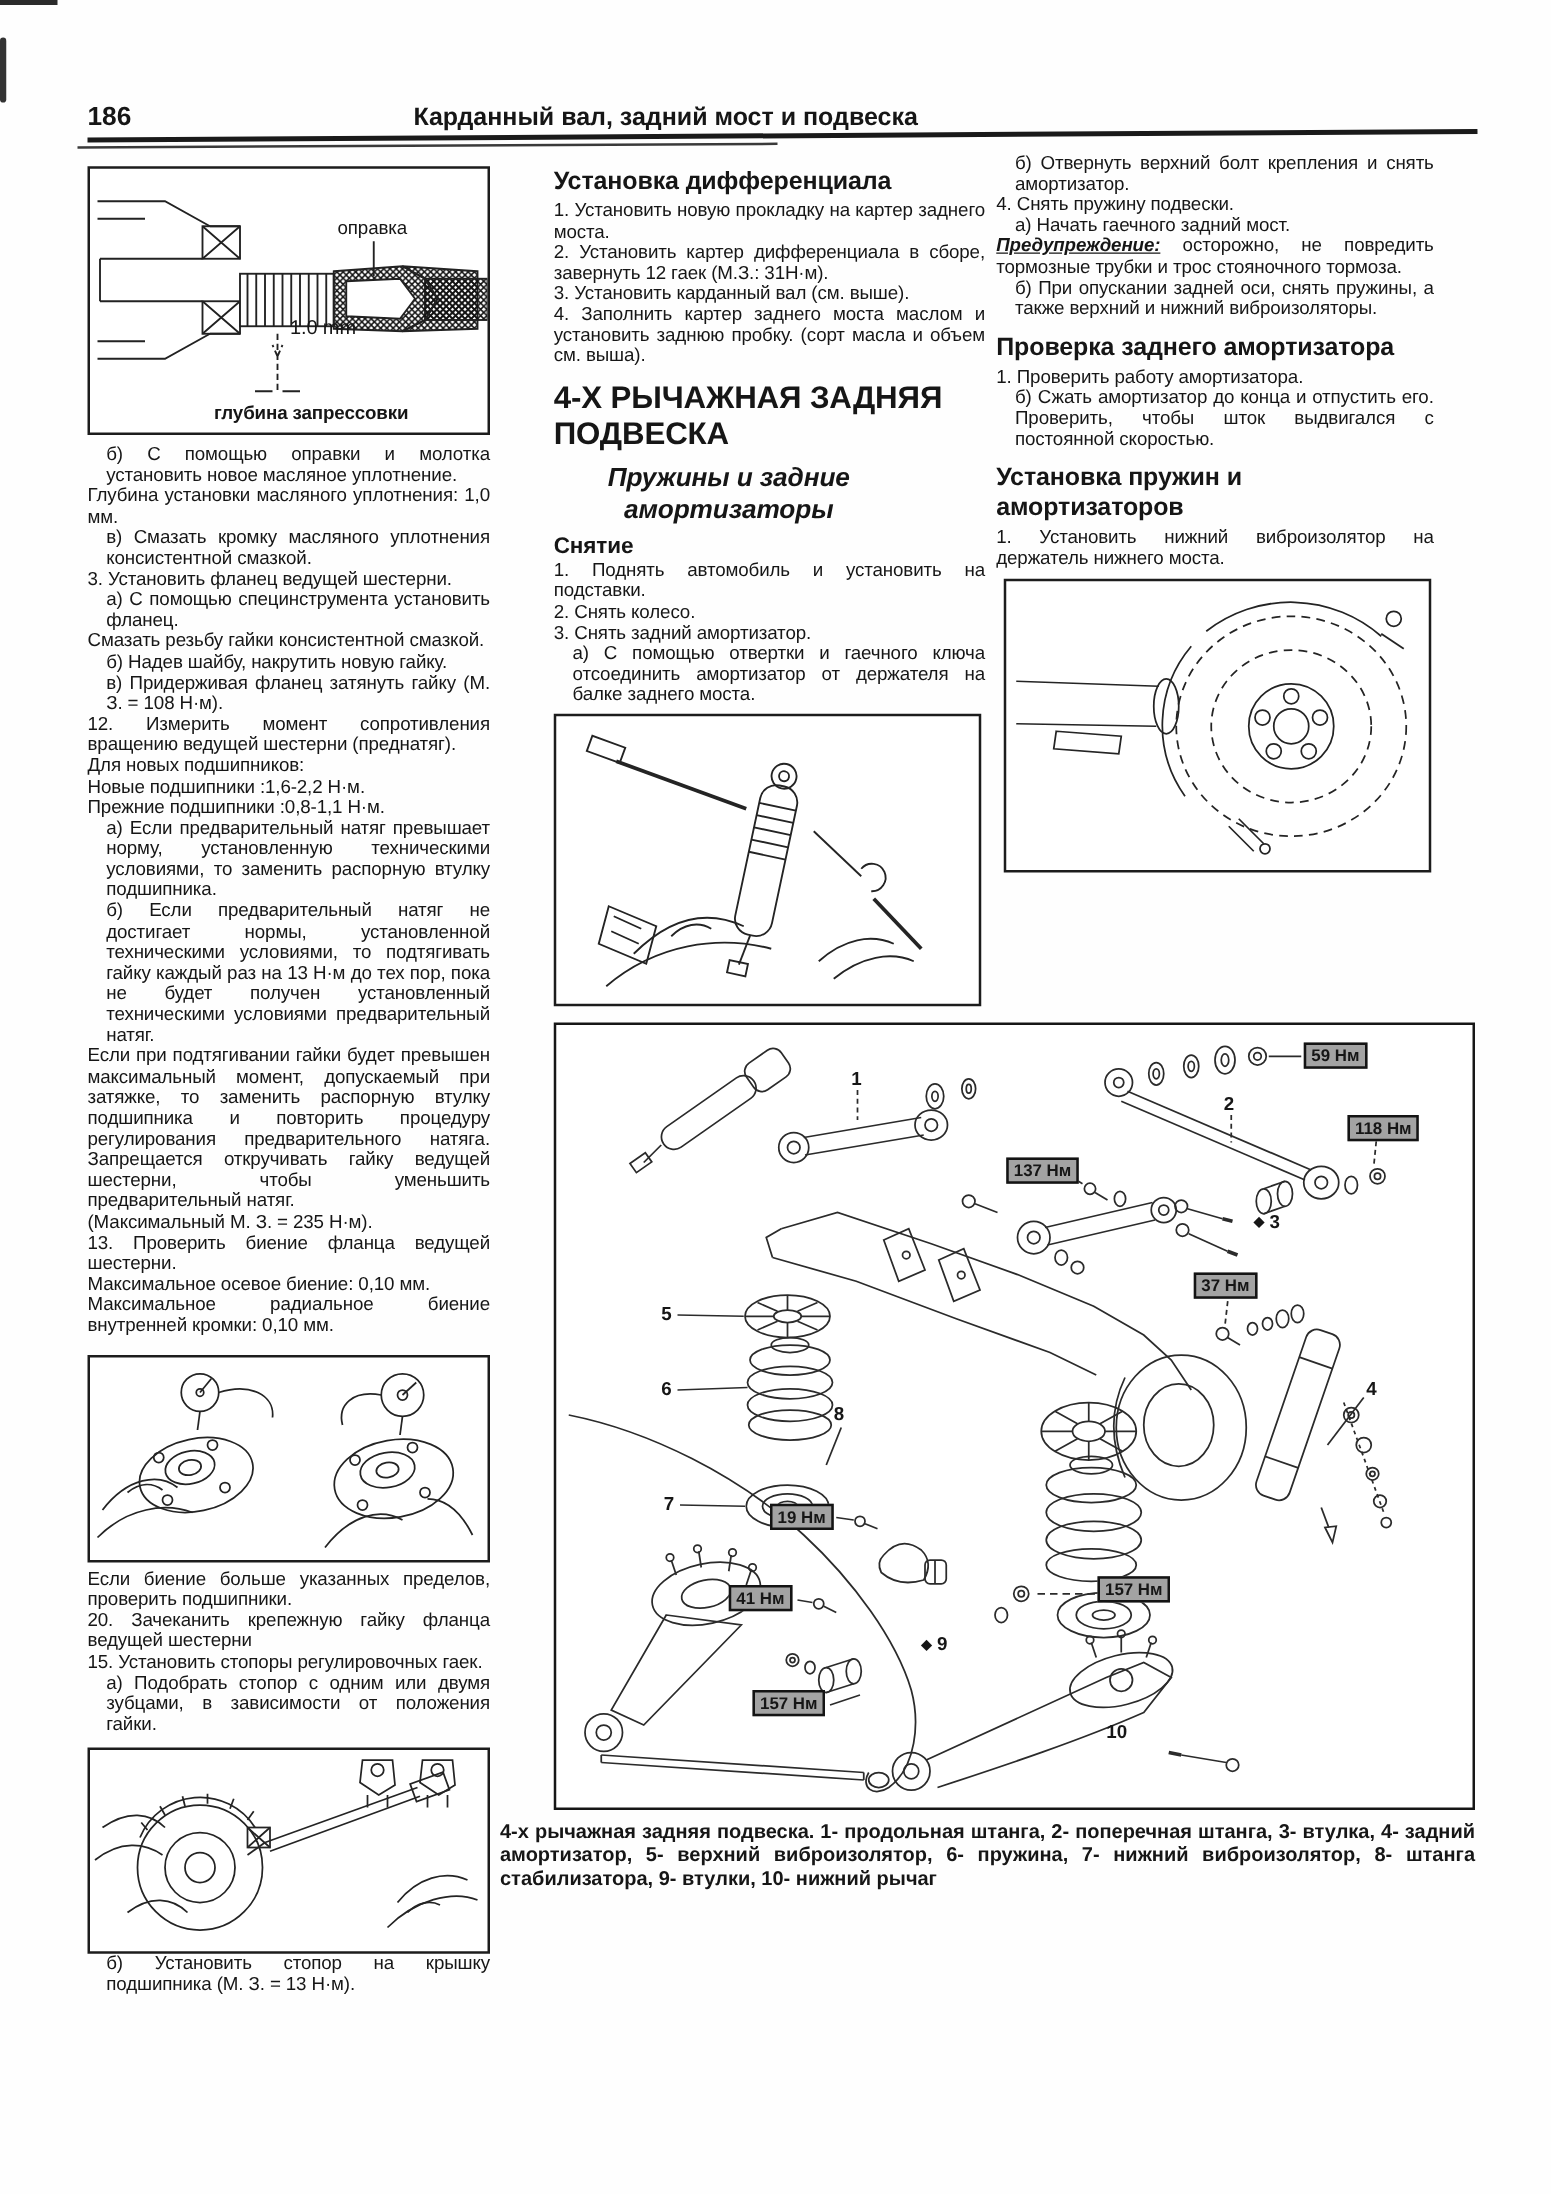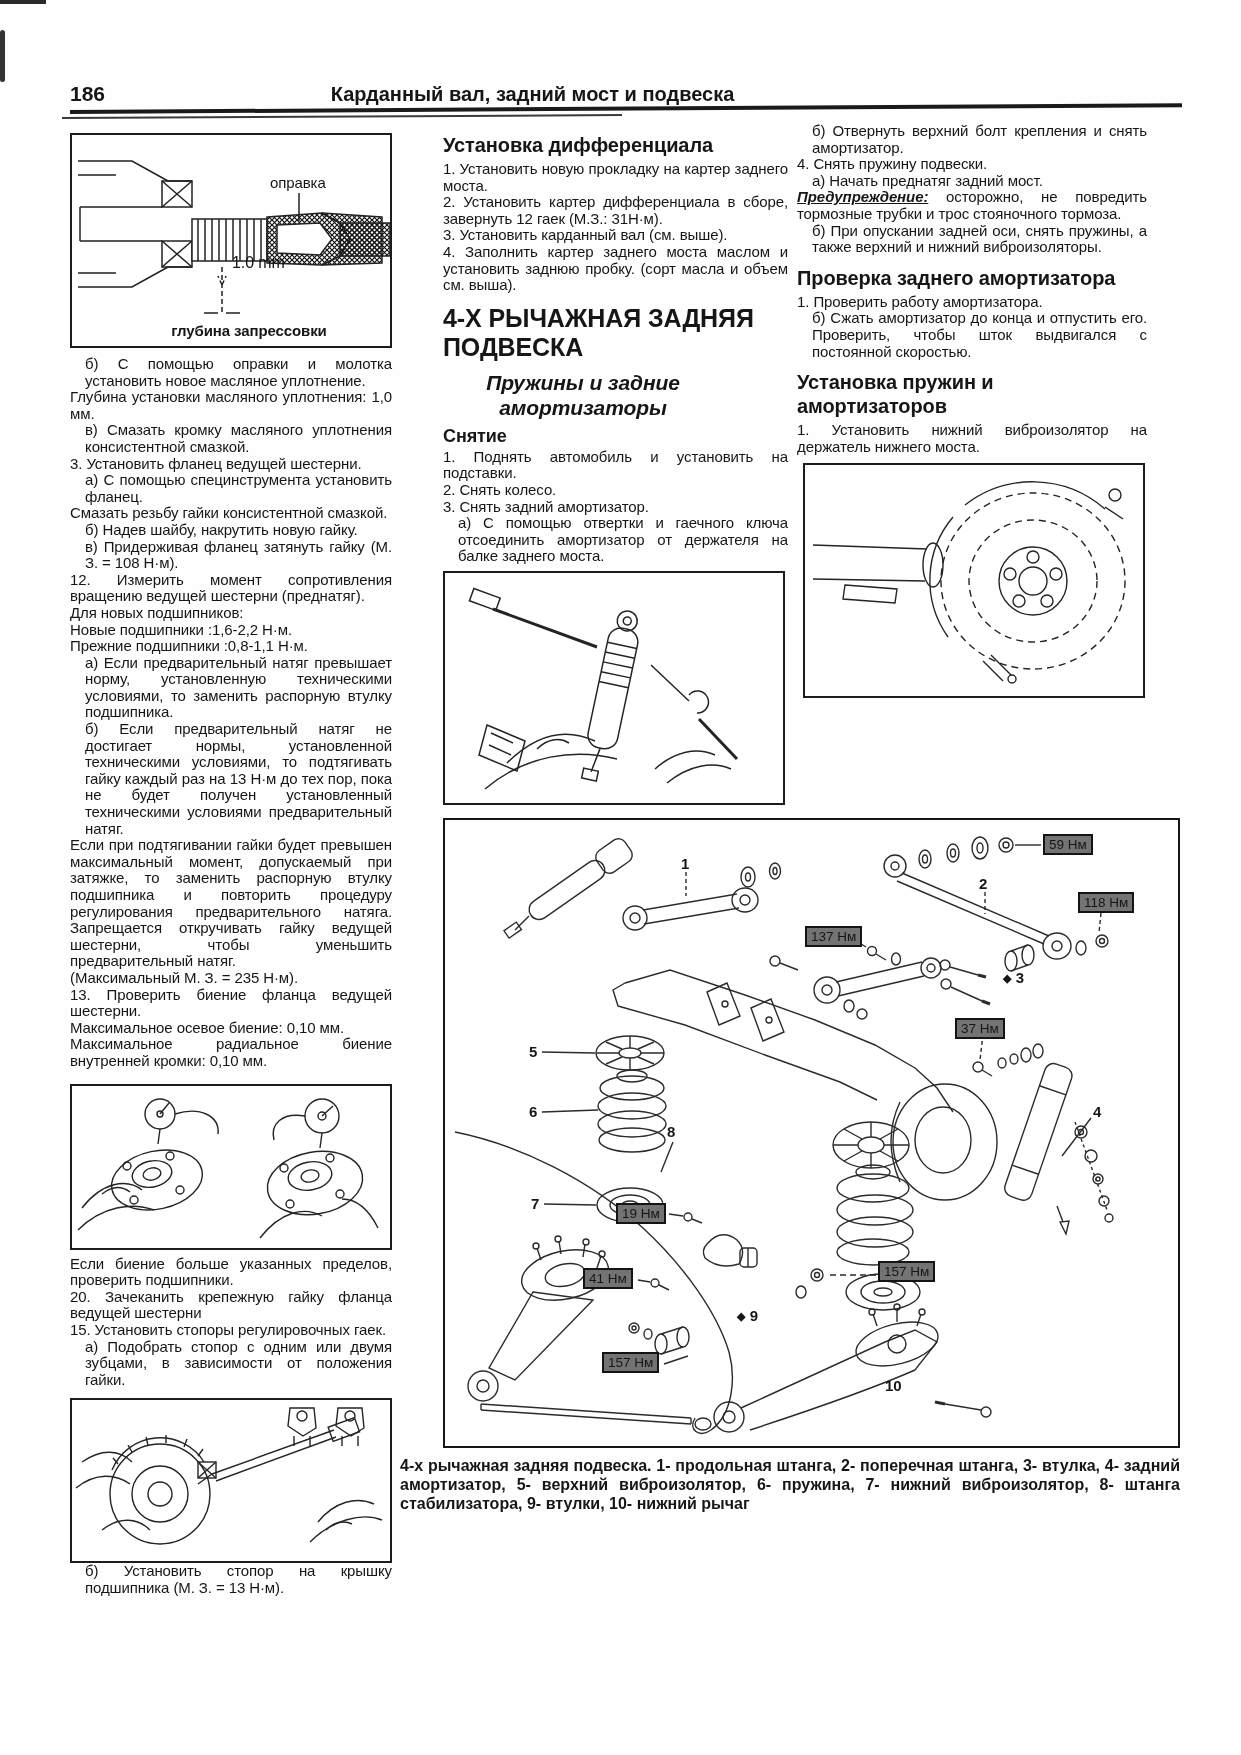--- a/index.html
+++ b/index.html
@@ -46,21 +46,21 @@
   .stopper-cap { margin-top:8px; }
 
   .fig-label { position:absolute; font-size:15px; }
   .fig1-mandrel { left:198px; top:40px; }
   .fig1-dim { left:160px; top:120px; font-size:16px; }
   .fig1-cap { left:0; right:0; top:188px; text-align:center; font-weight:bold; font-size:15px;padding-left:36px; }
 
   
   .diagram { position:absolute; left:443px; top:818px; width:737px; height:630px; border:2px solid #161616; background:#fff; }
   .diagram svg { display:block; }
-  .tq { position:absolute; border:2px solid #141414; background:#737373; font-weight:normal; font-size:13.5px; line-height:17px; padding:0 4px; white-space:nowrap; }
+  .tq { position:absolute; border:2px solid #141414; background:#a3a3a3; font-weight:bold; font-size:13.5px; line-height:17px; padding:0 4px; white-space:nowrap; }
   .pn { position:absolute; font-weight:bold; font-size:15px; line-height:16px; white-space:nowrap; }
   .pn .dia { font-size:11px; vertical-align:1px; }
 
   .diagram-caption { position:absolute; left:400px; top:1456px; width:780px; font-size:16px; line-height:19px; font-weight:bold; text-align:justify; }
 </style>
 </head>
 <body>
 
 <div class="page">
   <div class="smudge-top"></div>
@@ -243,21 +243,21 @@
           <path d="M210 196 C 230 178 252 174 270 182"></path>
           <path d="M222 210 C 244 192 268 188 286 196"></path>
         </g>
       </svg>
     </div>
   </div>
 
   <div class="col col-right">
     <p class="sub" style="margin-top:8px">б) Отвернуть верхний болт крепления и снять амортизатор.</p>
     <p>4. Снять пружину подвески.</p>
-    <p class="sub">а) Начать преднатяг задний мост.</p>
+    <p class="sub">а) Начать гаечного задний мост.</p>
     <p><span class="warn-label">Предупреждение:</span><span> осторожно, не повредить тормозные трубки и трос стояночного тормоза.</span></p>
     <p class="sub">б) При опускании задней оси, снять пружины, а также верхний и нижний виброизоляторы.</p>
 
     <h2 class="sec">Проверка заднего амортизатора</h2>
     <p>1. Проверить работу амортизатора.</p>
     <p class="sub">б) Сжать амортизатор до конца и отпустить его. Проверить, чтобы шток выдвигался с постоянной скоростью.</p>
 
     <h2 class="sec">Установка пружин и амортизаторов</h2>
     <p>1. Установить нижний виброизолятор на держатель нижнего моста.</p>
 

